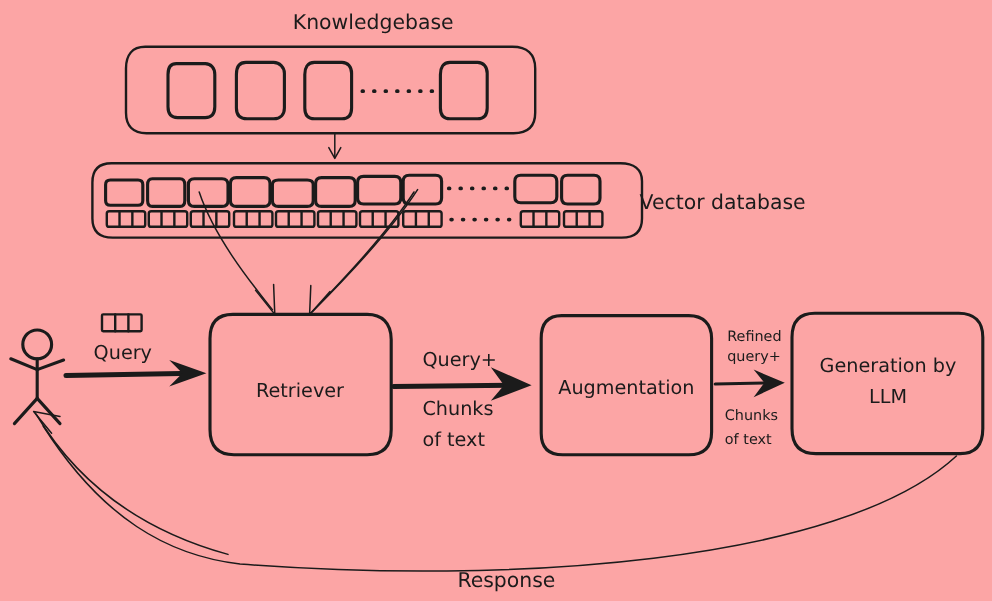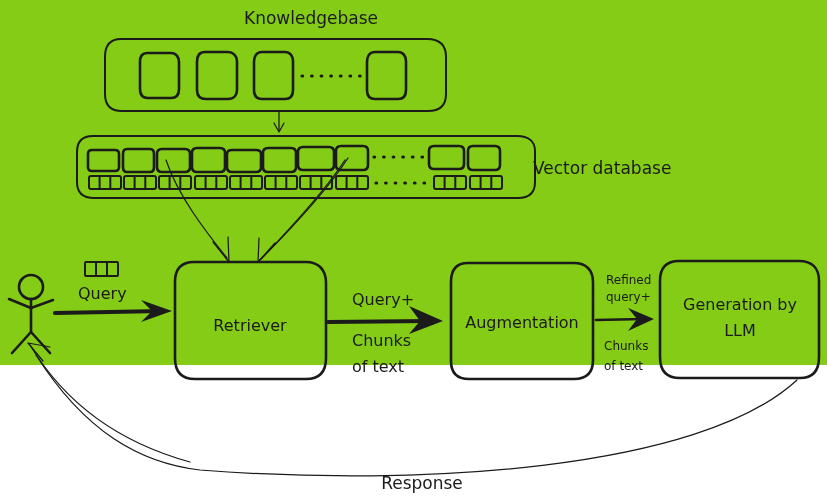--- a/index.html
+++ b/index.html
@@ -1,18 +1,18 @@
 <!DOCTYPE html>
 <html><head>
 <meta charset="utf-8">
 <style>
   html,body{margin:0;padding:0;background:#ffffff;}
   body{width:827px;height:501px;overflow:hidden;
        font-family:"DejaVu Sans",sans-serif;}
-  #stage{position:relative;width:827px;height:365px;background:#84cc16;}
+  #stage{position:relative;width:827px;height:501px;background:#fca5a5;}
   svg.layer{position:absolute;left:0;top:0;width:827px;height:501px;}
   .hand{font-family:"DejaVu Sans",sans-serif;fill:#1b1b1b;}
   .lbl-big{font-size:17px;}
   .lbl-mid{font-size:16px;}
   .lbl-sm{font-size:12px;}
   .node-text{font-size:16px;}
   .stroke{fill:none;stroke:#1b1b1b;stroke-linecap:round;stroke-linejoin:round;}
   .thin{stroke-width:1.25;}
   .med{stroke-width:2;}
   .thick{stroke-width:2.6;}

